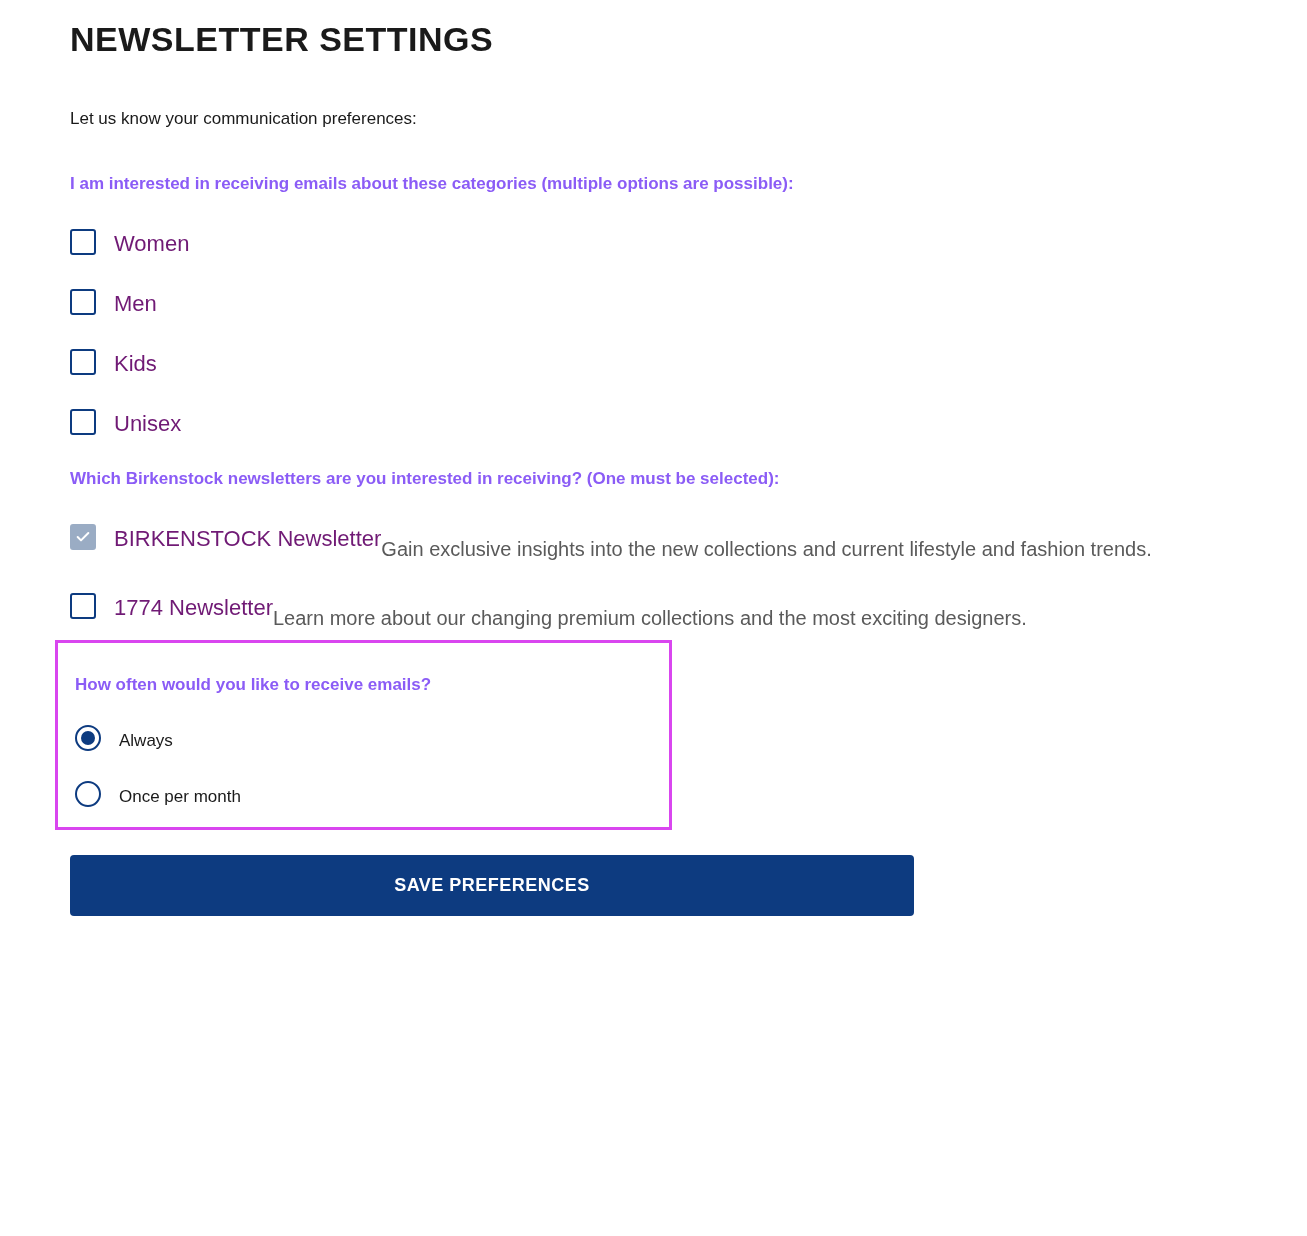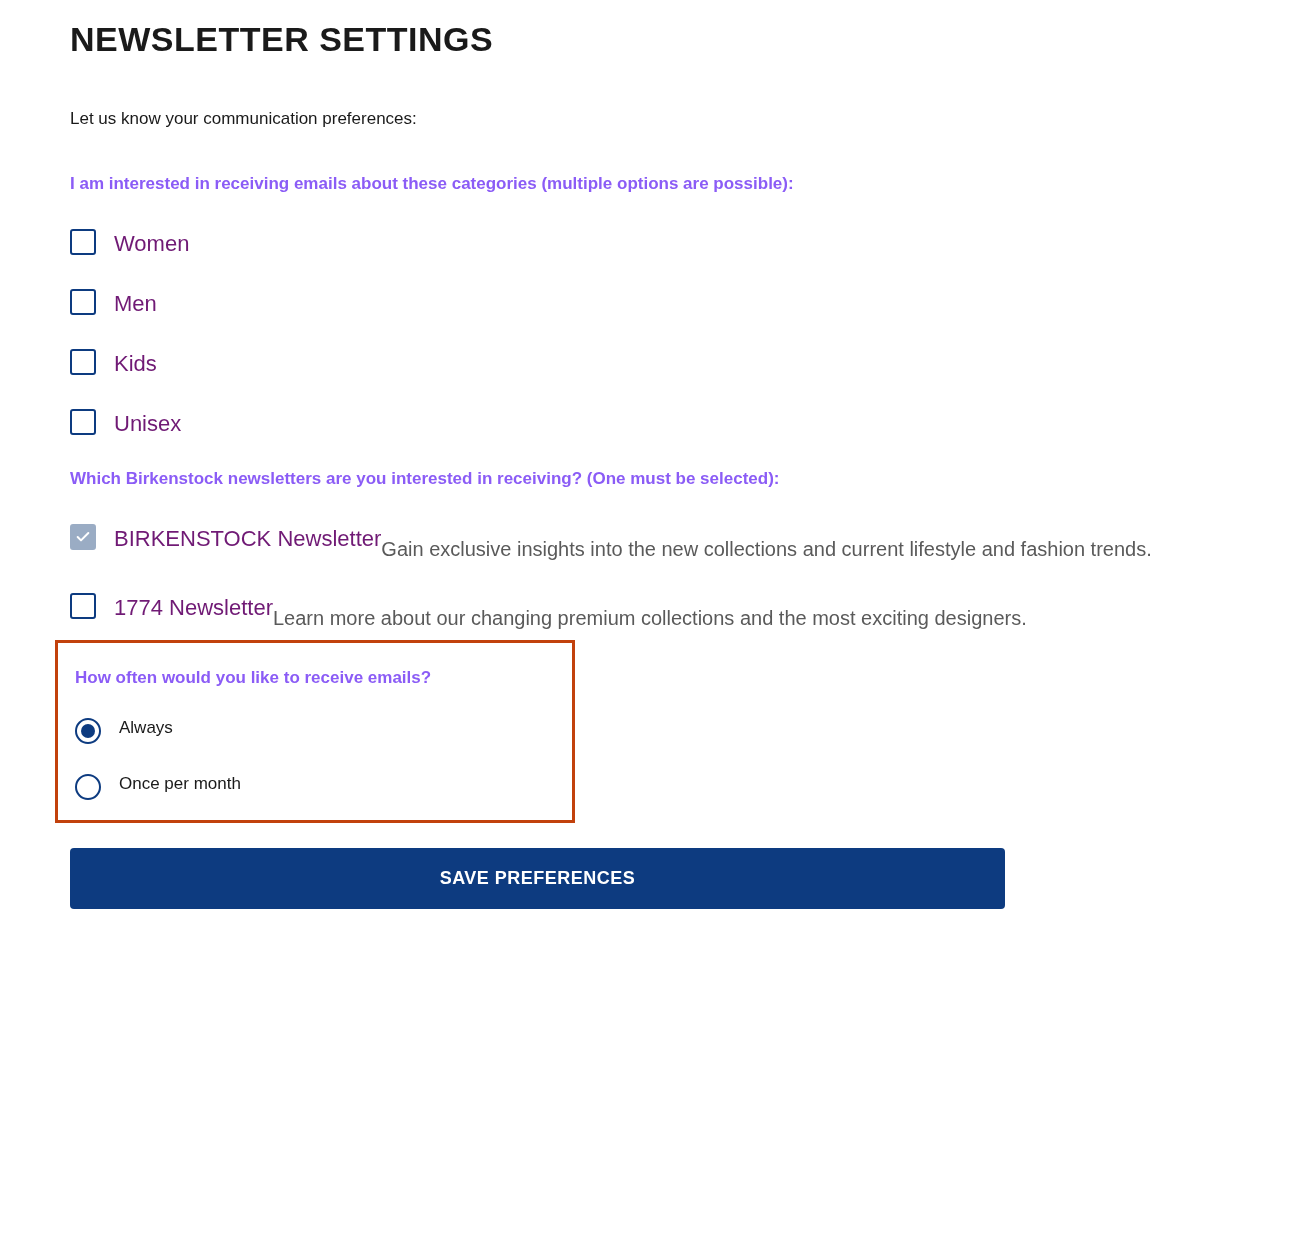--- a/index.html
+++ b/index.html
@@ -67,34 +67,34 @@
     }
     .option-description {
       font-size: 20px;
       color: #5a5a5a;
       margin-top: 14px;
     }
     .section-gap {
       margin-top: 20px;
     }
     .highlight-box {
-      border: 3px solid #c2410c;
-      padding: 25px 5px 10px 5px;
+      border: 3px solid #d946ef;
+      padding: 32px 5px 10px 5px;
       margin-top: 10px;
       margin-bottom: 20px;
-      width: 520px;
+      width: 617px;
       margin-left: -15px;
     }
     .highlight-box .section-heading {
       margin-left: 12px;
       margin-bottom: 30px;
     }
     .radio-row {
       display: flex;
-      align-items: flex-start;
+      align-items: flex-end;
       margin-bottom: 30px;
       margin-left: 12px;
     }
     .radio {
       width: 26px;
       height: 26px;
       border: 2px solid #0d3b80;
       border-radius: 50%;
       margin-right: 18px;
       flex-shrink: 0;
@@ -109,21 +109,21 @@
       height: 14px;
       background: #0d3b80;
       border-radius: 50%;
       display: block;
     }
     .radio-label {
       font-size: 17px;
       color: #1a1a1a;
     }
     .save-button {
-      width: 935px;
+      width: 844px;
       background: #0d3b80;
       color: #fff;
       border: none;
       font-size: 18px;
       font-weight: 700;
       letter-spacing: 0.5px;
       padding: 20px 0;
       border-radius: 4px;
       cursor: pointer;
       text-align: center;

